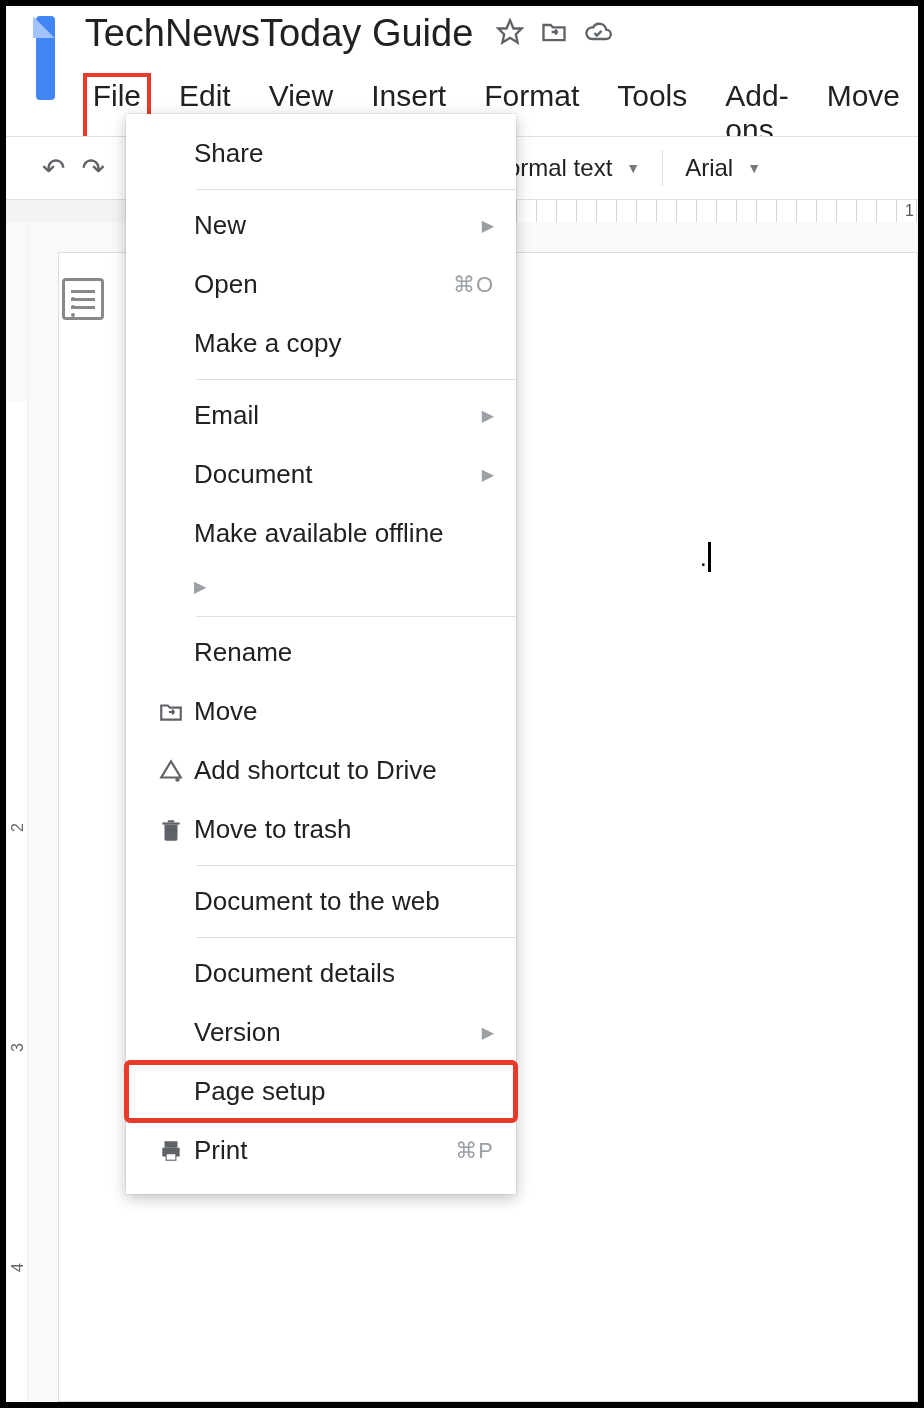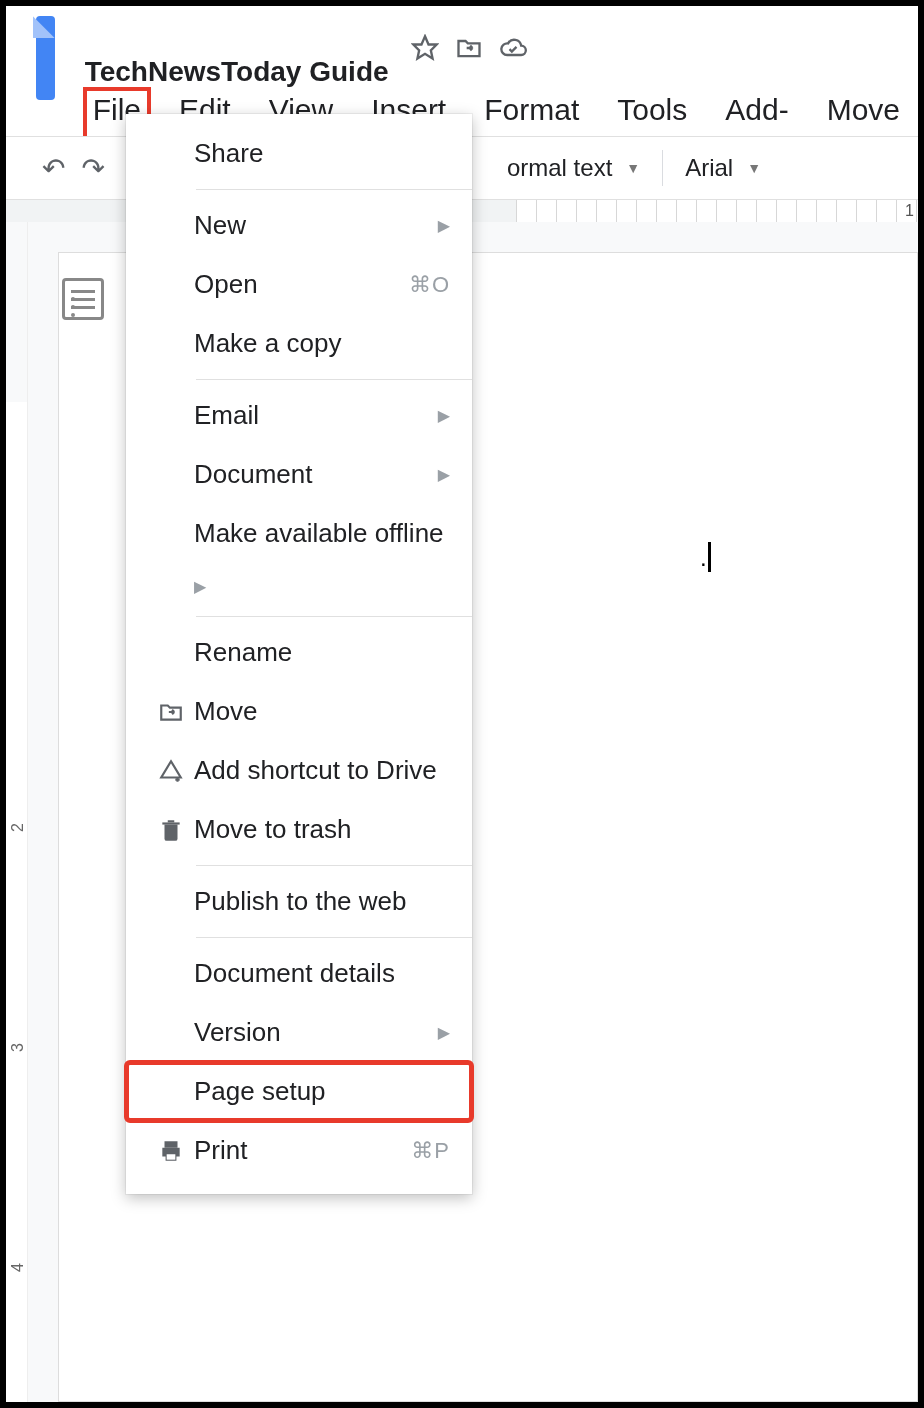--- a/index.html
+++ b/index.html
@@ -35,31 +35,31 @@
   .docs-logo .lines{
     position:absolute; left:14px; right:14px; top:34px;
   }
   .docs-logo .lines span{
     display:block; height:5px; background:#fff; margin-bottom:6px; border-radius:1px;
   }
   .docs-logo .lines span:last-child{ width:65%; }
 
   .title-area{ flex:1; }
   .doc-title{
-    font-size:28px; color:#202124; font-weight:700;
-    display:inline-block; vertical-align:middle;margin-top:44px;
+    font-size:38px; color:#202124; font-weight:400;
+    display:inline-block; vertical-align:middle;
   }
   .title-icons{ display:inline-flex; gap:16px; margin-left:18px; vertical-align:middle; color:#5f6368;}
   .title-icons svg{ width:28px; height:28px; }
 
   
   .menubar{
     display:flex; gap:22px;
     font-size:30px; color:#202124;
-    margin-top:1px; margin-left:0;
+    margin-top:20px; margin-left:0;
   }
   .menubar .mi{ padding:4px 8px; }
   .menubar .mi.active{
     outline:4px solid #e83a2b;
     outline-offset:-2px;
   }
 
   
   .toolbar{
     position:absolute; top:130px; left:0; right:0;
@@ -131,21 +131,21 @@
 
   .cursor{
     position:absolute; left:702px; top:536px;
     width:3px; height:30px; background:#000;
   }
   .cursor .dot{ position:absolute; bottom:0; left:-8px; font-size:24px; color:#000;}
 
   
   .menu{
     position:absolute; left:120px; top:108px;
-    width:346px;
+    width:390px;
     background:#fff;
     box-shadow:0 4px 14px rgba(0,0,0,.25), 0 0 0 1px rgba(0,0,0,.05);
     padding:10px 0 14px 0;
     z-index:10;
   }
   .menu .item{
     display:flex; align-items:center;
     padding:14px 22px 14px 22px;
     font-size:26px; color:#202124;
     position:relative;
@@ -321,21 +321,21 @@
         <svg viewBox="0 0 24 24" fill="#5f6368">
             <path d="M6 7h12v13a2 2 0 0 1-2 2H8a2 2 0 0 1-2-2z"></path>
             <path d="M4 5h16v2H4z"></path>
             <path d="M9 3h6v2H9z"></path>
           </svg>
       </span>
       <span class="lbl">Move to trash</span>
     </div>
     <hr>
     <div class="item noico">
-      <span class="lbl">Publish to the web</span>
+      <span class="lbl">Document to the web</span>
     </div>
     <hr>
     <div class="item noico">
       <span class="lbl">Document details</span>
     </div>
     <div class="item noico">
       <span class="lbl">Version</span>
       <span class="sub">▶</span>
     </div>
     <div class="item noico highlight">

